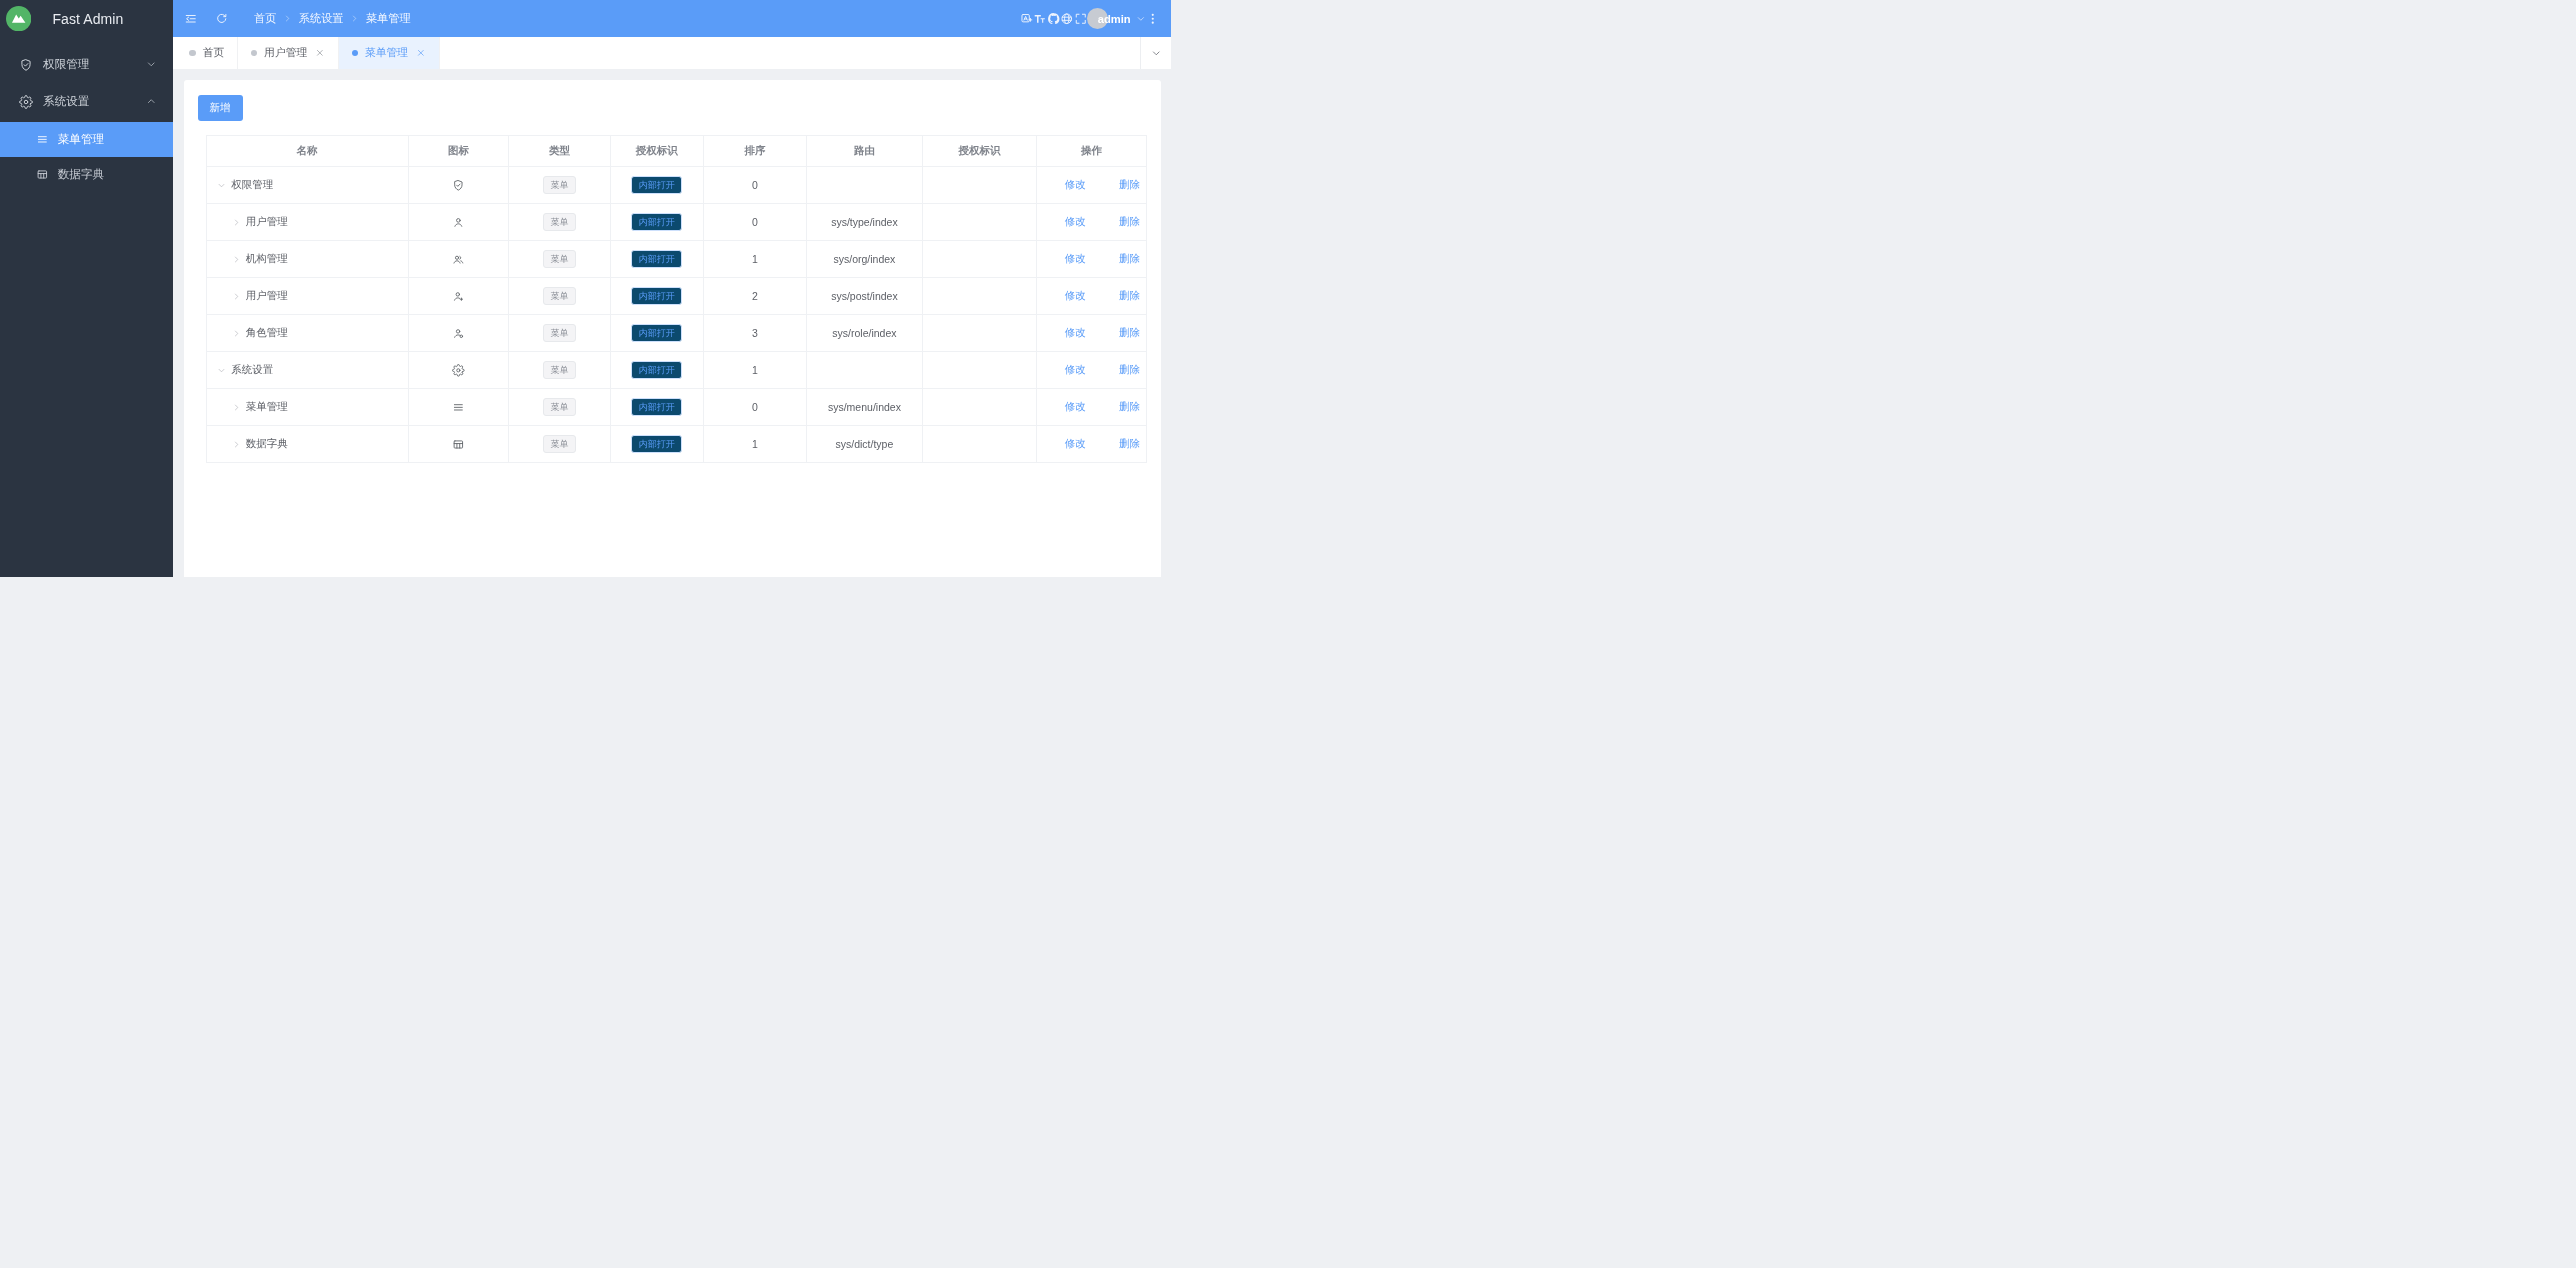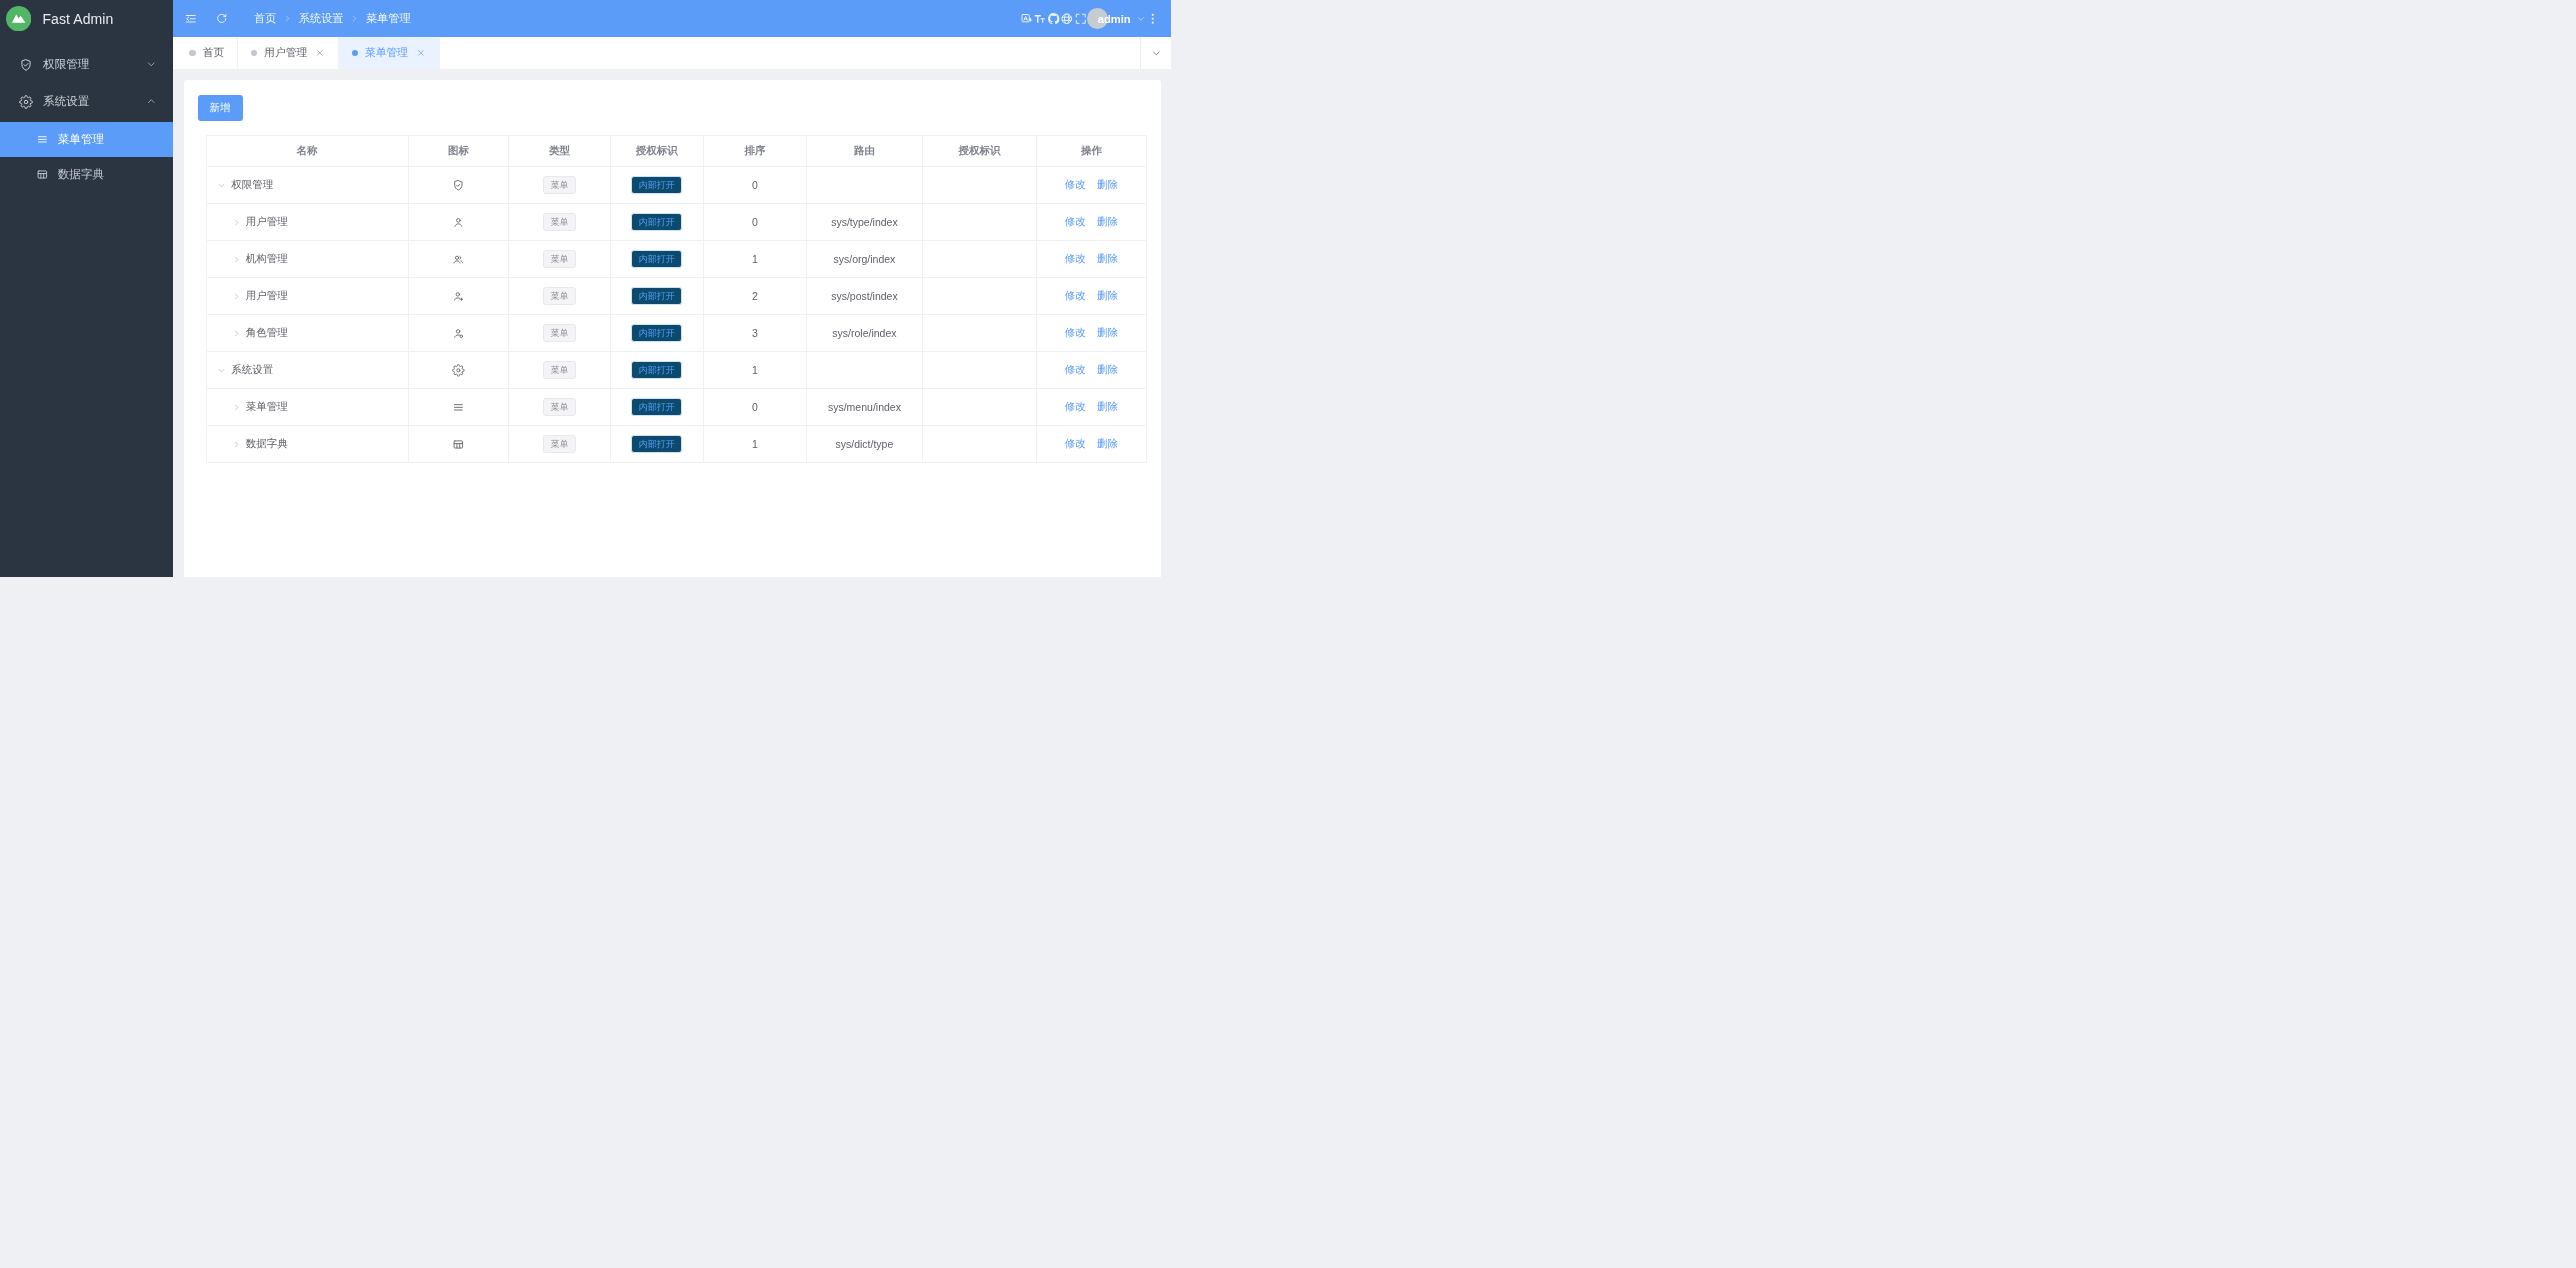--- a/index.html
+++ b/index.html
@@ -2,21 +2,21 @@
 <html style="font-size:12px"><head>
 <meta charset="utf-8">
 <style>
   * { margin:0; padding:0; box-sizing:border-box; }
   html,body { background:#eef0f3; }
   body { font-family:"Liberation Sans","DejaVu Sans",sans-serif; }
   .app { width:1171px; height:577px; display:flex; overflow:hidden; background:#eef0f3; }
 
   
   .sidebar { width:173px; min-width:173px; height:100%; background:#2b3441; display:flex; flex-direction:column; }
-  .brand { height:37px; display:flex; align-items:center; padding-left:6px; gap:11px; cursor:pointer; }
+  .brand { height:37px; display:flex; align-items:center; padding-left:6px; gap:21px; cursor:pointer; }
   .brand-logo { width:25.4px; height:25.4px; display:inline-flex; }
   .brand-logo svg { width:25.4px; height:25.4px; }
   .brand-name { color:#e9ecf1; font-size:14px; letter-spacing:0.1px; }
   .menu { padding-top:7.5px; }
   .menu-item { height:34px; margin:3px 0; display:flex; align-items:center; padding:0 16.4px 0 19.4px; color:#cfd4db; cursor:pointer; }
   .menu-item .mi-icon { width:14px; height:14px; display:inline-flex; margin-right:9.7px; }
   .menu-item .mi-icon svg { width:14px; height:14px; }
   .menu-item .mi-label { font-size:11.6px; flex:1; }
   .menu-item .mi-arrow { width:10.5px; height:10.5px; display:inline-flex; opacity:.9; }
   .menu-item .mi-arrow svg { width:10.5px; height:10.5px; }
@@ -73,21 +73,21 @@
   .name-inner.lv1 { padding-left:25px; }
   .tree-arrow { width:9px; height:9px; display:inline-flex; color:#aeb1b7; cursor:pointer; }
   .tree-arrow svg { width:9px; height:9px; }
   .row-label { color:#5c5f66; }
   .cell-icon-holder { display:inline-flex; width:12.7px; height:12.7px; color:#5f6368; vertical-align:middle; }
   .cell-icon-holder svg { width:12.7px; height:12.7px; }
   .tag { display:inline-block; font-size:9px; line-height:15px; padding:0.7px 6.7px; border-radius:3px; }
   .tag-info { background:#f4f4f6; border:0.7px solid #e7e9ec; color:#8b8f97; }
   .tag-primary { background:#0c4a6e; border:0.7px solid #cde0fc; color:#5a9cf8; cursor:pointer; }
   .ops { display:flex; justify-content:center; gap:11.2px; }
-  .op-link { color:#5a9cf8; cursor:pointer; }
+  .op-link { color:#5a9cf8; cursor:pointer;margin-left:22px; }
 </style>
 </head>
 <body>
 
 <div class="app">
 
   <aside class="sidebar">
     <div class="brand">
       <span class="brand-logo">
           <svg viewBox="0 0 34 34">

